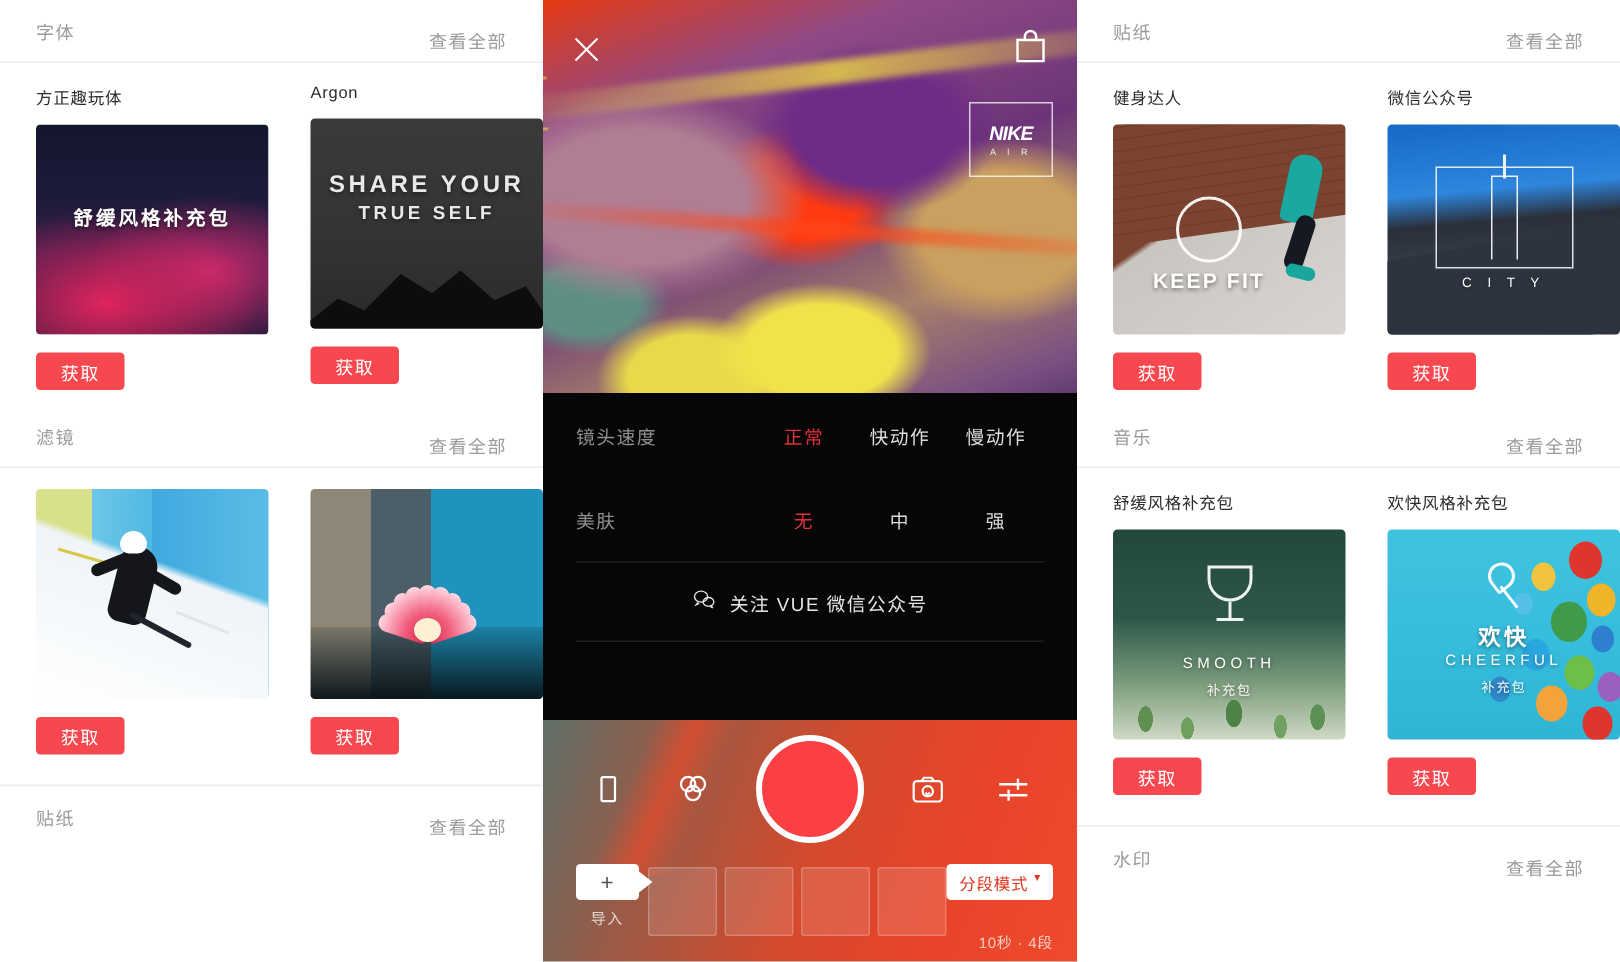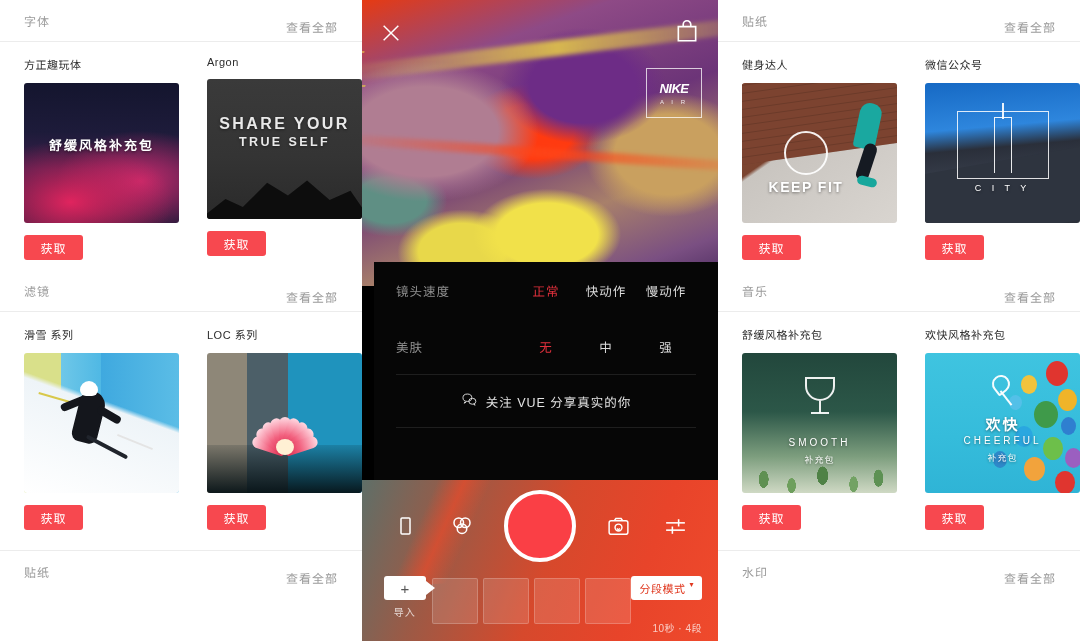--- a/index.html
+++ b/index.html
@@ -236,21 +236,21 @@
   }
   .nike{
     position:absolute; right:16px; top:68px; width:56px; height:50px;
     border:1px solid rgba(255,255,255,.75); display:flex; flex-direction:column;
     align-items:center; justify-content:center; gap:3px;
   }
   .nike .sw{ color:#fff; font-size:13px; font-weight:bold; font-style:italic; letter-spacing:-.5px; }
   .nike .air{ color:rgba(255,255,255,.85); font-size:6px; letter-spacing:3px; }
 
   
-  .sheet{ position:absolute; left:12px; right:0; top:262px; height:218px; background:#060606; }
+  .sheet{ position:absolute; left:0; right:0; top:262px; height:218px; background:#060606; }
   .srow{ display:flex; align-items:center; height:56px; padding:0 22px; }
   .srow .slabel{ color:#8f8f8f; font-size:12.5px; width:120px; letter-spacing:1px; }
   .srow .sopts{ flex:1; display:flex; }
   .srow .sopt{
     flex:1; text-align:center; color:#dcdcdc; font-size:12.5px; letter-spacing:1px; cursor:pointer;
   }
   .srow .sopt.active{ color:#e0303c; }
   .divider{ height:1px; background:#1e1e1e; margin:0 22px; }
   .srow-c{
     height:52px; display:flex; align-items:center; justify-content:center; gap:8px;
@@ -333,36 +333,34 @@
     </div>
 
     <div class="section-head">
       <span class="sh-title">滤镜</span>
       <span class="sh-more">查看全部</span>
     </div>
     <div class="section-body">
       <div class="pack-row">
 
         <div class="pack">
-          <div class="pack-name">滑雪 系列</div>
           <div class="pack-thumb tb-ski">
             <div class="slope"></div>
             <div class="pole"></div>
             <div class="arm"></div>
             <div class="body"></div>
             <div class="arm2"></div>
             <div class="helm"></div>
             <div class="skis"></div>
             <div class="pole2"></div>
           </div>
           <div class="get-btn">获取</div>
         </div>
 
         <div class="pack">
-          <div class="pack-name">LOC 系列</div>
           <div class="pack-thumb tb-lotus">
             <div class="dark"></div>
             <div class="petals">
               <div class="p" style="transform:rotate(-72deg)"></div>
               <div class="p" style="transform:rotate(-54deg)"></div>
               <div class="p" style="transform:rotate(-36deg)"></div>
               <div class="p" style="transform:rotate(-18deg)"></div>
               <div class="p" style="transform:rotate(0deg)"></div>
               <div class="p" style="transform:rotate(18deg)"></div>
               <div class="p" style="transform:rotate(36deg)"></div>
@@ -434,21 +432,21 @@
 
       <div class="srow-c">
         <span>
           <svg viewBox="0 0 24 24" width="17" height="17" fill="none" stroke="#e4e4e4" stroke-width="1.3">
             <ellipse cx="9" cy="9.5" rx="6.2" ry="5.2"></ellipse>
               <path d="M6 15l-1.6 2.2 2.8-1.3"></path>
             <ellipse cx="16" cy="14.5" rx="5" ry="4.2"></ellipse>
               <path d="M18.6 18.3l1.4 1.7-2.3-1"></path>
           </svg>
         </span>
-        <span>关注 VUE 分享真实的你</span>
+        <span>关注 VUE 微信公众号</span>
       </div>
 
       <div class="divider"></div>
 
     </div>
 
     <div class="controls">
       <div class="ctrl-row">
 
         <div class="ctrl-ico">

